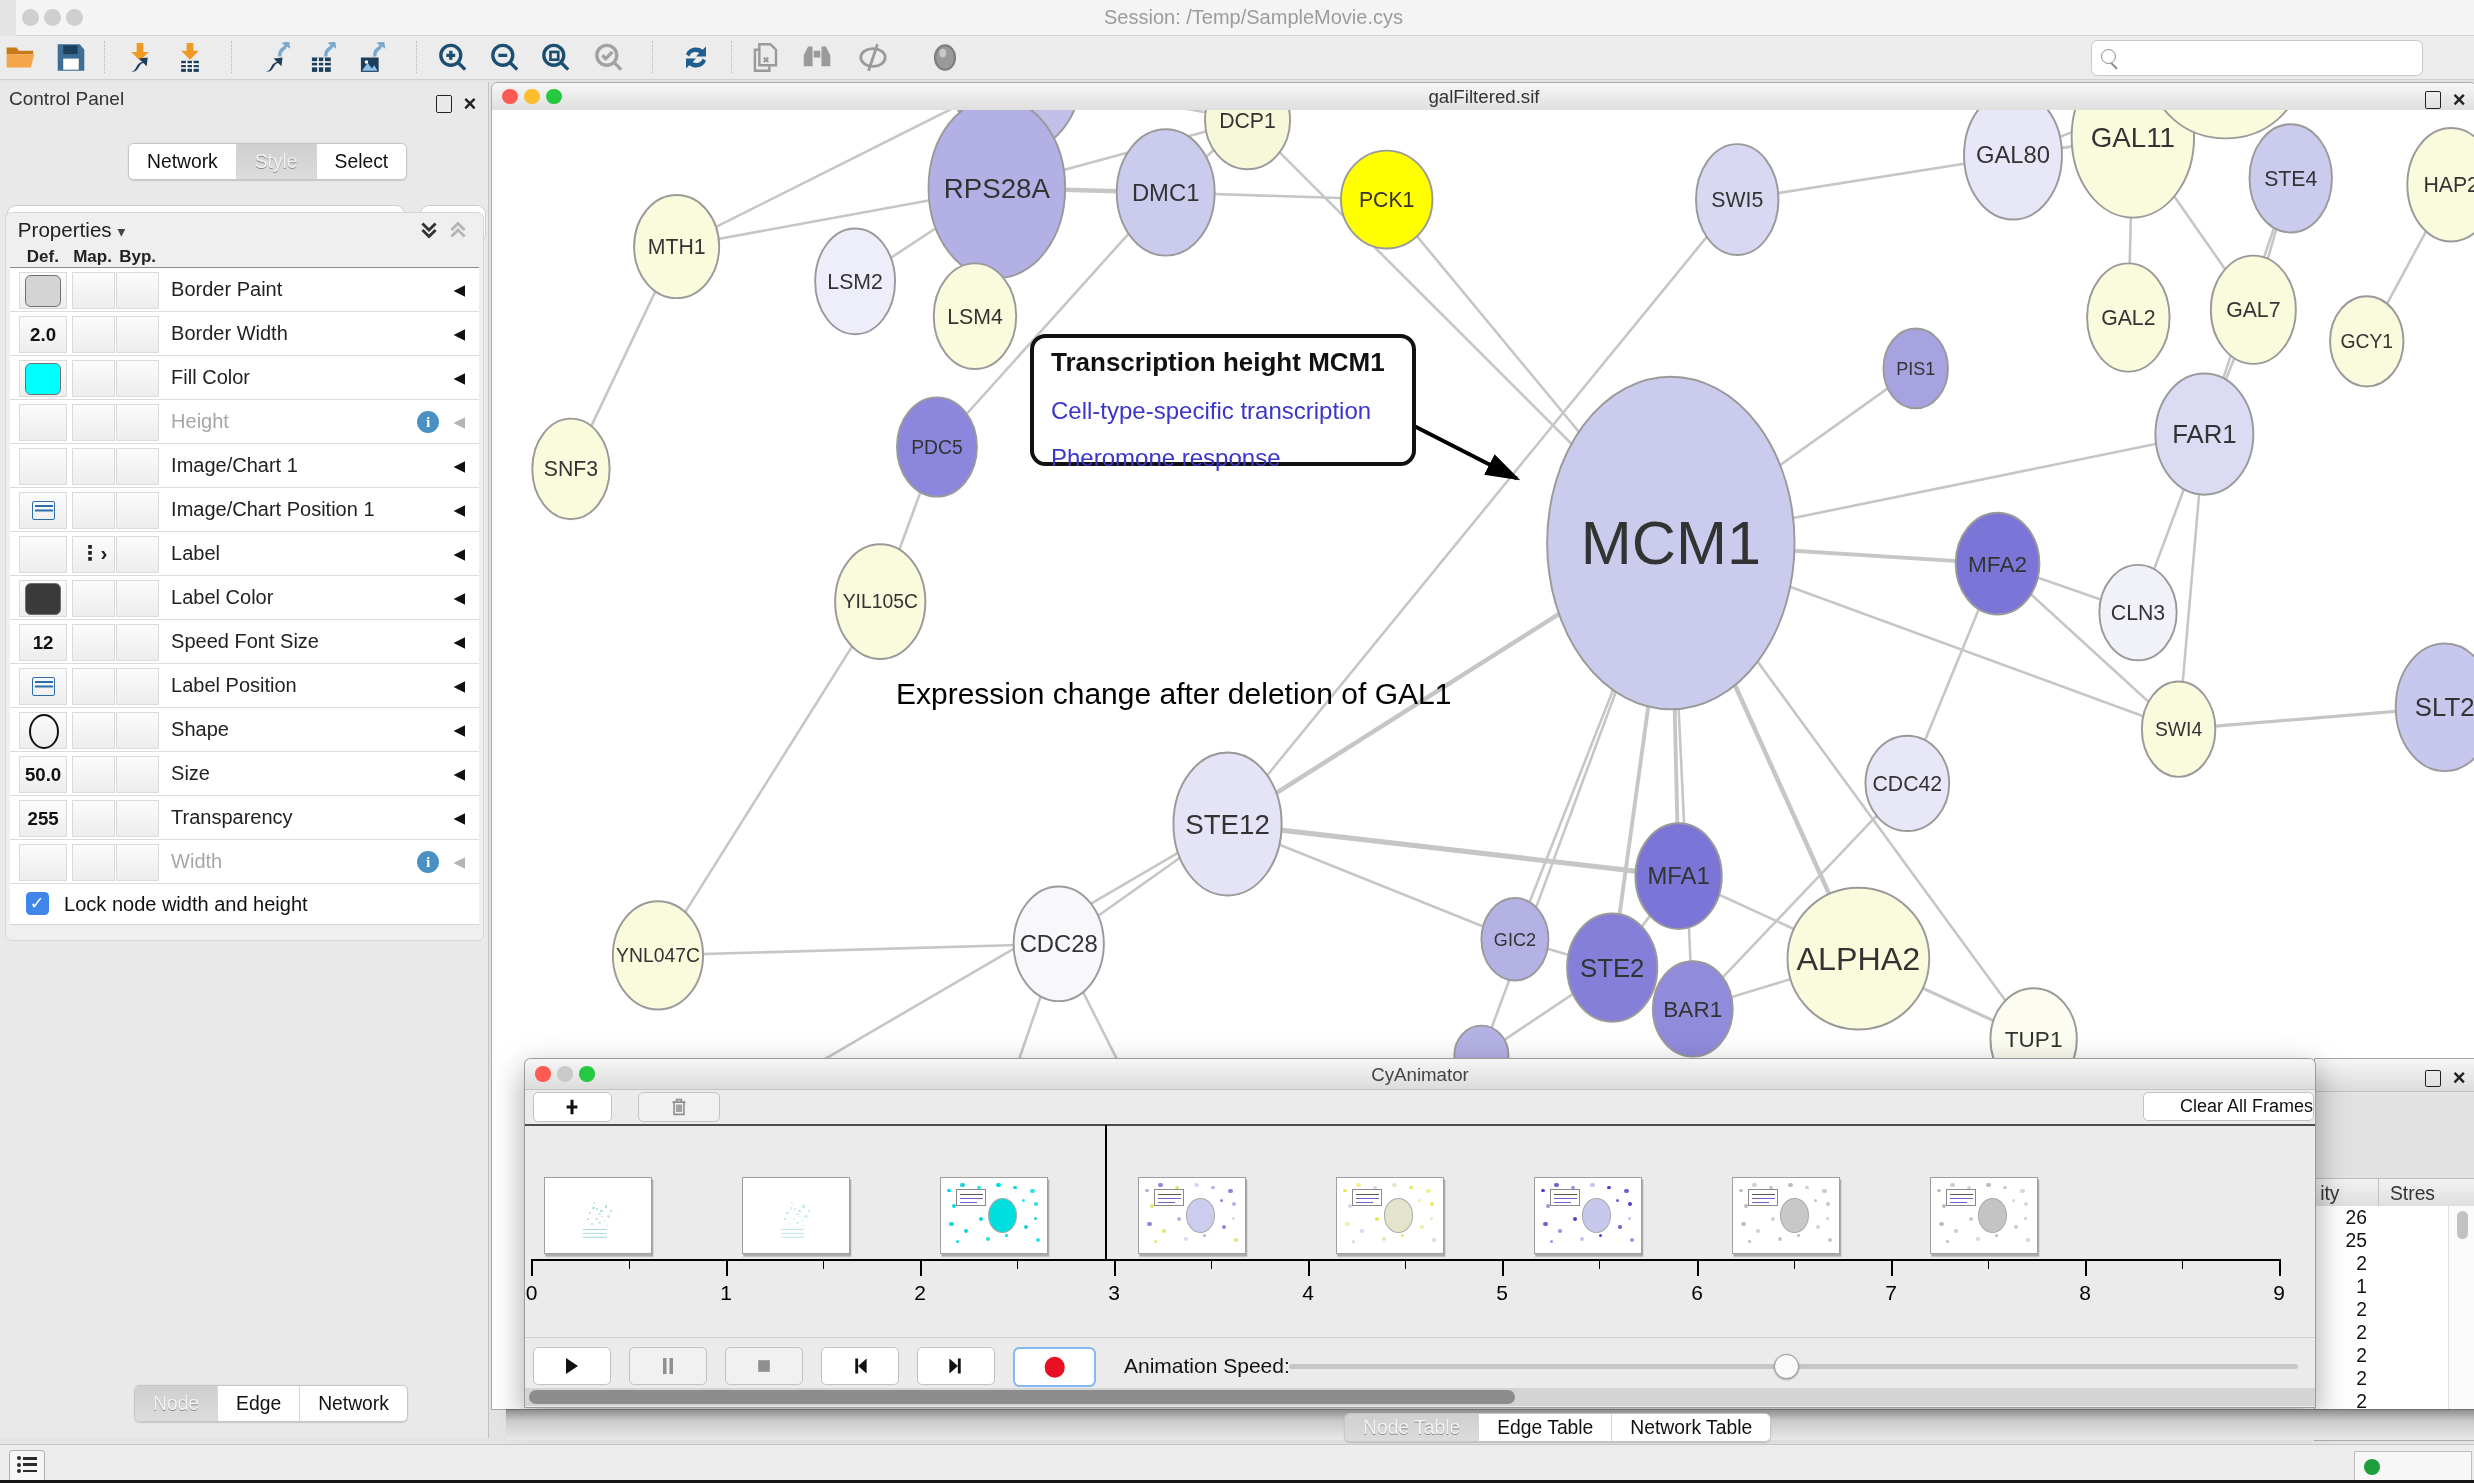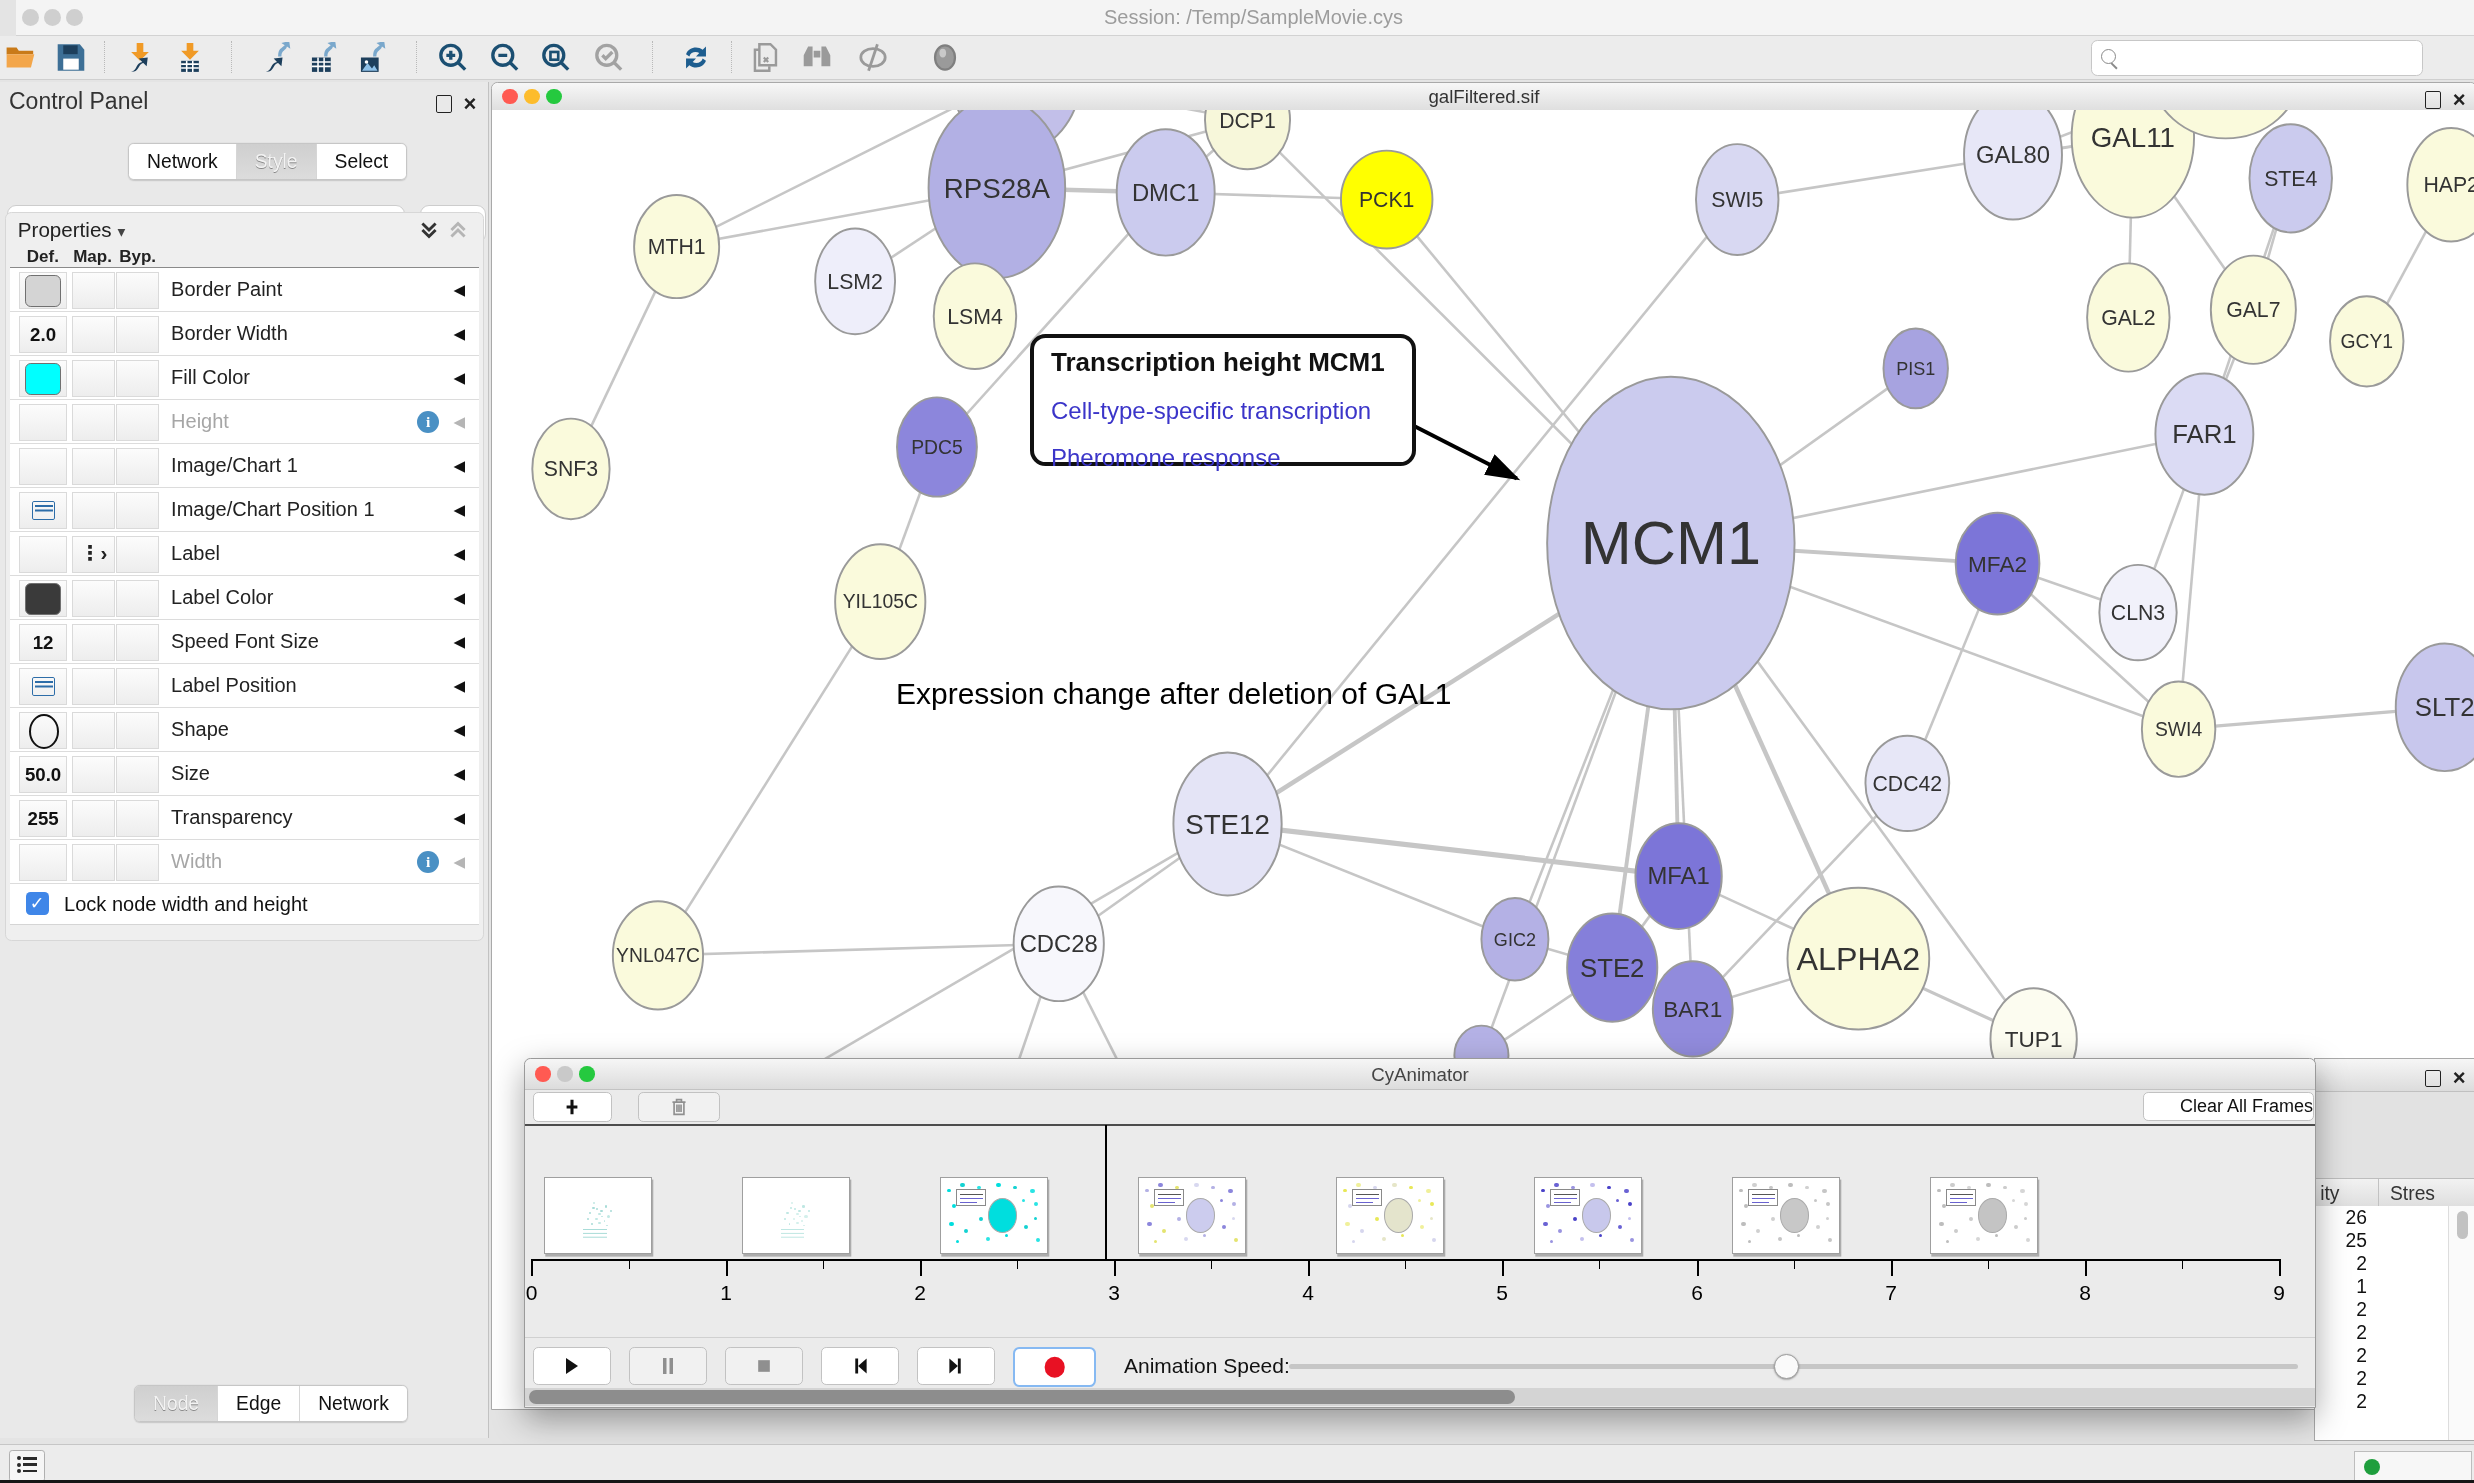--- a/index.html
+++ b/index.html
@@ -14,21 +14,21 @@
   
   .toolbar{position:absolute;left:0;top:36px;width:2475px;height:43px;background:#ececec;border-bottom:0.6px solid #cfcfcf;}
   .tbi{position:absolute;top:5.8px;width:32px;height:31px;}
   .tbsep{position:absolute;top:5.2px;width:0;height:32px;border-left:1.3px dotted #b9b9b9;}
   .search-box{position:absolute;left:2091px;top:3.9px;width:330px;height:34px;background:#fff;border:1.3px solid #c7c7c7;border-radius:6.4px;}
   .mag{position:absolute;left:9px;top:7.7px;width:13px;height:13px;border:1.9px solid #8a8a8a;border-radius:50%;}
   .mag:after{content:"";position:absolute;left:11px;top:12.2px;width:1.9px;height:7.7px;background:#8a8a8a;transform:rotate(-45deg);}
 
   
   .control-panel{position:absolute;left:0;top:82px;width:488px;height:1356px;background:#e9e9e9;border-right:1.3px solid #c2c2c2;}
-  .cp-title{position:absolute;left:9px;top:6.4px;font-size:23px;color:#333;}
+  .cp-title{position:absolute;left:9px;top:6.4px;font-size:19px;color:#333;}
   .win-glyphs{position:absolute;font-size:19.3px;color:#222;font-weight:700;}
   .box-glyph{display:inline-block;width:14px;height:15.5px;border:1.9px solid #222;border-radius:1.9px;vertical-align:middle;}
   .x-glyph{font-size:22px;font-weight:700;margin-left:11.6px;vertical-align:middle;}
   .seg{position:absolute;display:flex;border:0.6px solid #c6c6c6;border-radius:5.8px;overflow:hidden;box-shadow:0 0.6px 1.3px rgba(0,0,0,.15);}
   .seg>div{background:#fff;font-size:19.3px;line-height:35px;padding:0 18px;border-right:0.6px solid #d6d6d6;color:#111;}
   .seg>div:last-child{border-right:none;}
   .seg>div.active{background:linear-gradient(#cfcfcf,#dcdcdc);color:#f3f3f3;text-shadow:0 0.6px 0.6px #888;}
   .combo{position:absolute;left:7px;top:123px;width:396px;height:36px;background:#fff;border:1.3px solid #cdcdcd;border-radius:9px;font-size:19.3px;line-height:35px;}
   .combo .val{margin-left:19.3px;}
   .combo .caret,.side-btn .caret{position:absolute;right:14px;top:0;line-height:35px;color:#333;font-size:17px;}
@@ -888,20 +888,27 @@
         </div>
       <div class="speed-label">Animation Speed:</div>
       <div class="slider-track"></div>
       <div class="slider-thumb"></div>
     </div>
     <div class="cy-scroll">
         <div class="cy-thumb"></div>
       </div>
   </div>
 
+  <div class="table-tabs">
+    <div class="seg tt-seg">
+      <div class="active">Node Table</div>
+      <div>Edge Table</div>
+      <div>Network Table</div>
+    </div>
+  </div>
 
   <div class="status-bar">
     <div class="list-btn">
       <i style="top:5.8px"></i>
         <i style="top:12.2px"></i>
         <i style="top:18.7px"></i>
     </div>
     <div class="memory-btn">
       <div class="memory-dot"></div>
       <div class="memory-label">Memory</div>

